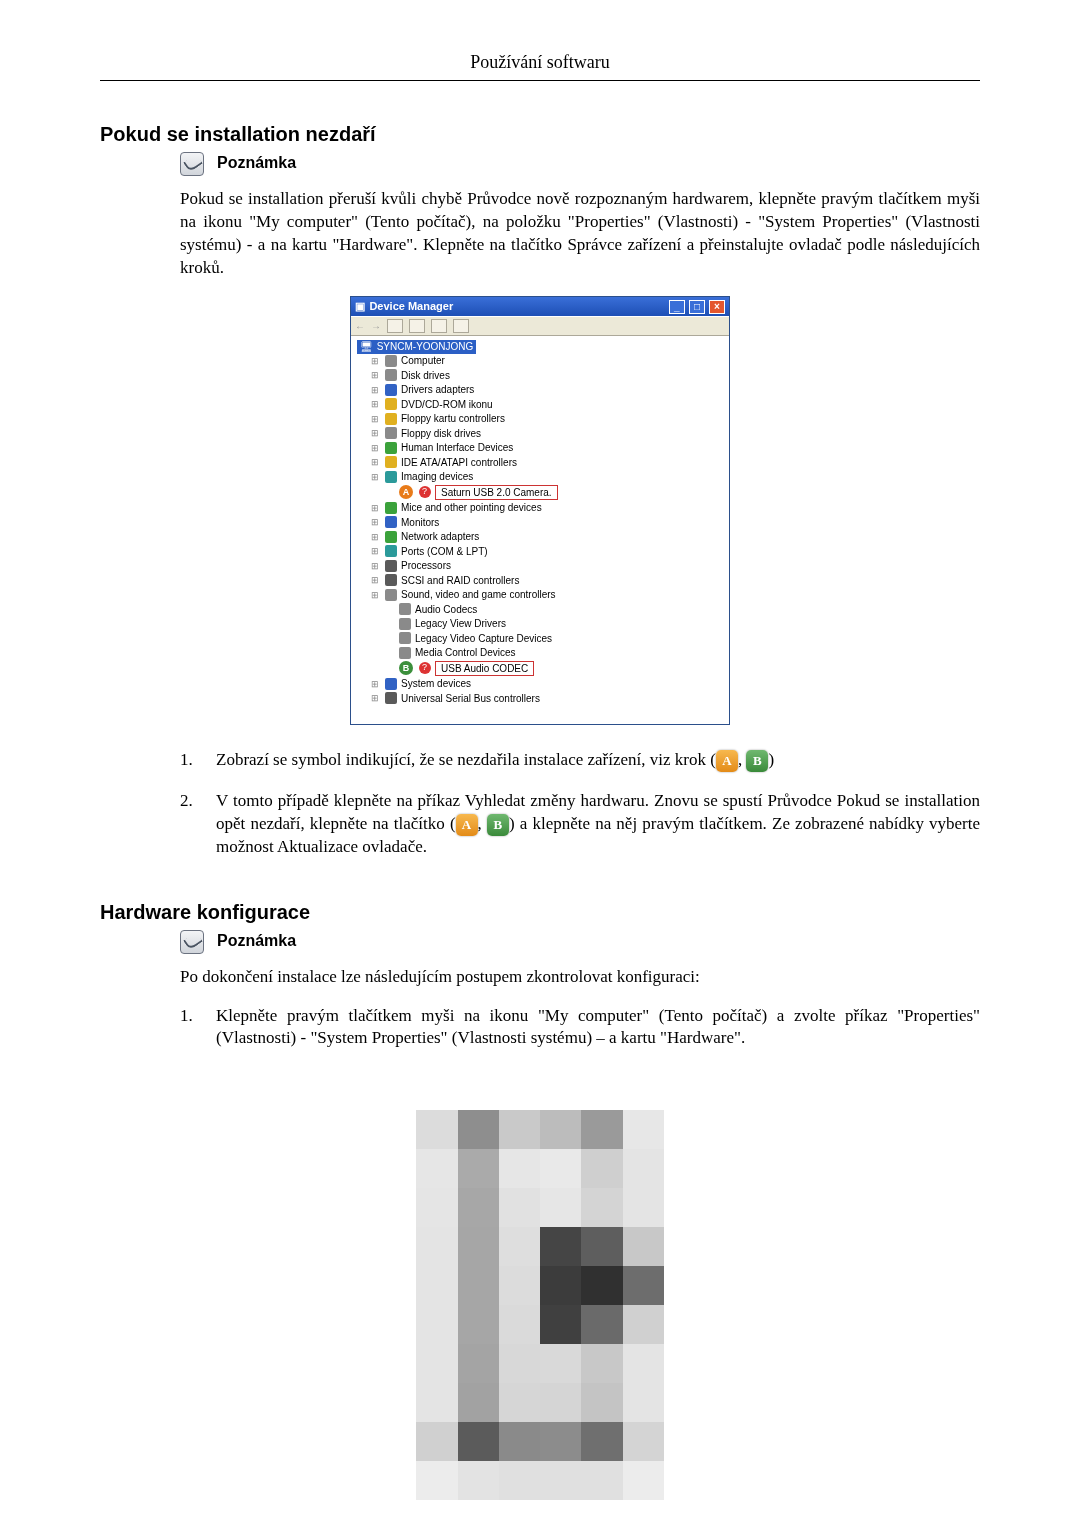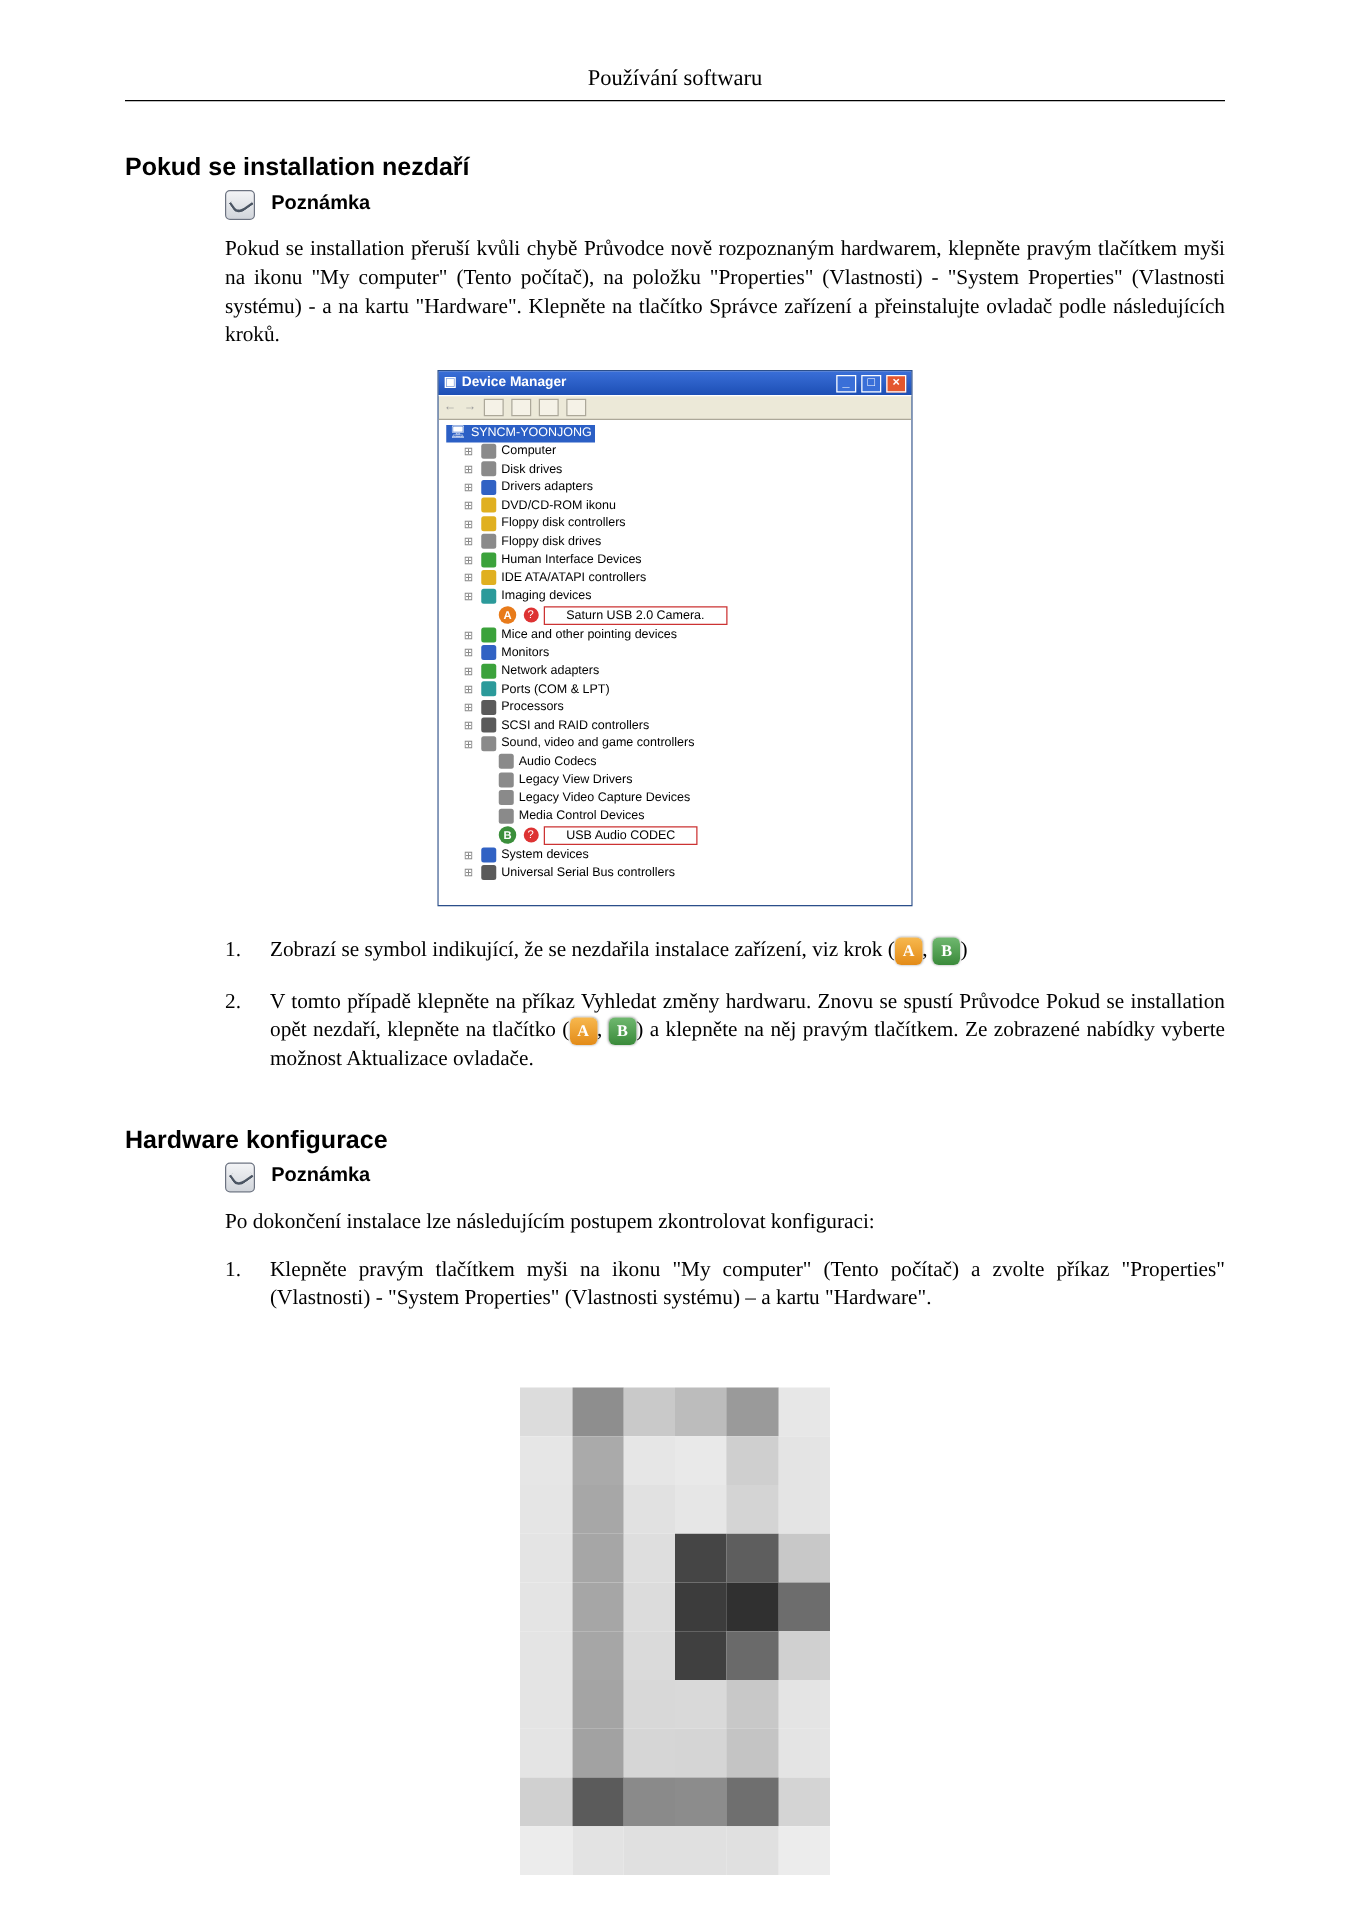--- a/index.html
+++ b/index.html
@@ -170,21 +170,21 @@
     .ico.red { background:#d33; border-radius:50%; position:relative; }
     .ico.red::after{ content:"?"; color:#fff; font-size:9px; position:absolute; left:3px; top:-1px;}
     .ico.blue { background:#3162c4; }
     .ico.green { background:#3ba23b; }
     .ico.yellow { background:#e0b020; }
     .ico.gray { background:#8a8a8a; }
     .ico.teal { background:#2b9a9a; }
     .ico.darkgray { background:#5a5a5a; }
     .boxed {
       border: 1px solid #c33;
-      padding: 0 17px;
+      padding: 0 5px;
     }
     .callout {
       display:inline-flex;
       align-items:center;
       justify-content:center;
       width:14px; height:14px;
       border-radius:50%;
       background:#e87b1a;
       color:#fff;
       font-size:9px;
@@ -286,21 +286,21 @@
         <li>
           <span class="ico blue"></span>
           <span>Drivers adapters</span>
         </li>
         <li>
           <span class="ico yellow"></span>
           <span>DVD/CD-ROM ikonu</span>
         </li>
         <li>
           <span class="ico yellow"></span>
-          <span>Floppy disk controllers</span>
+          <span>Floppy kartu controllers</span>
         </li>
         <li>
           <span class="ico gray"></span>
           <span>Floppy disk drives</span>
         </li>
         <li>
           <span class="ico green"></span>
           <span>Human Interface Devices</span>
         </li>
         <li>

